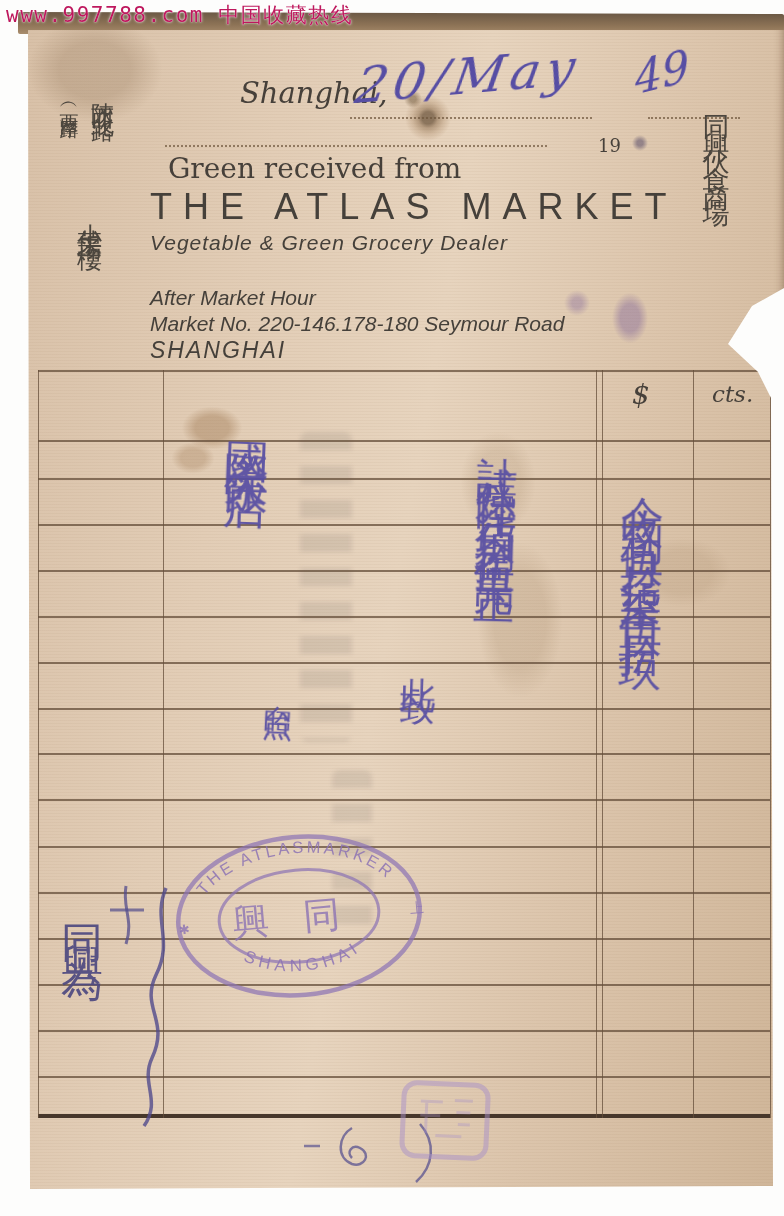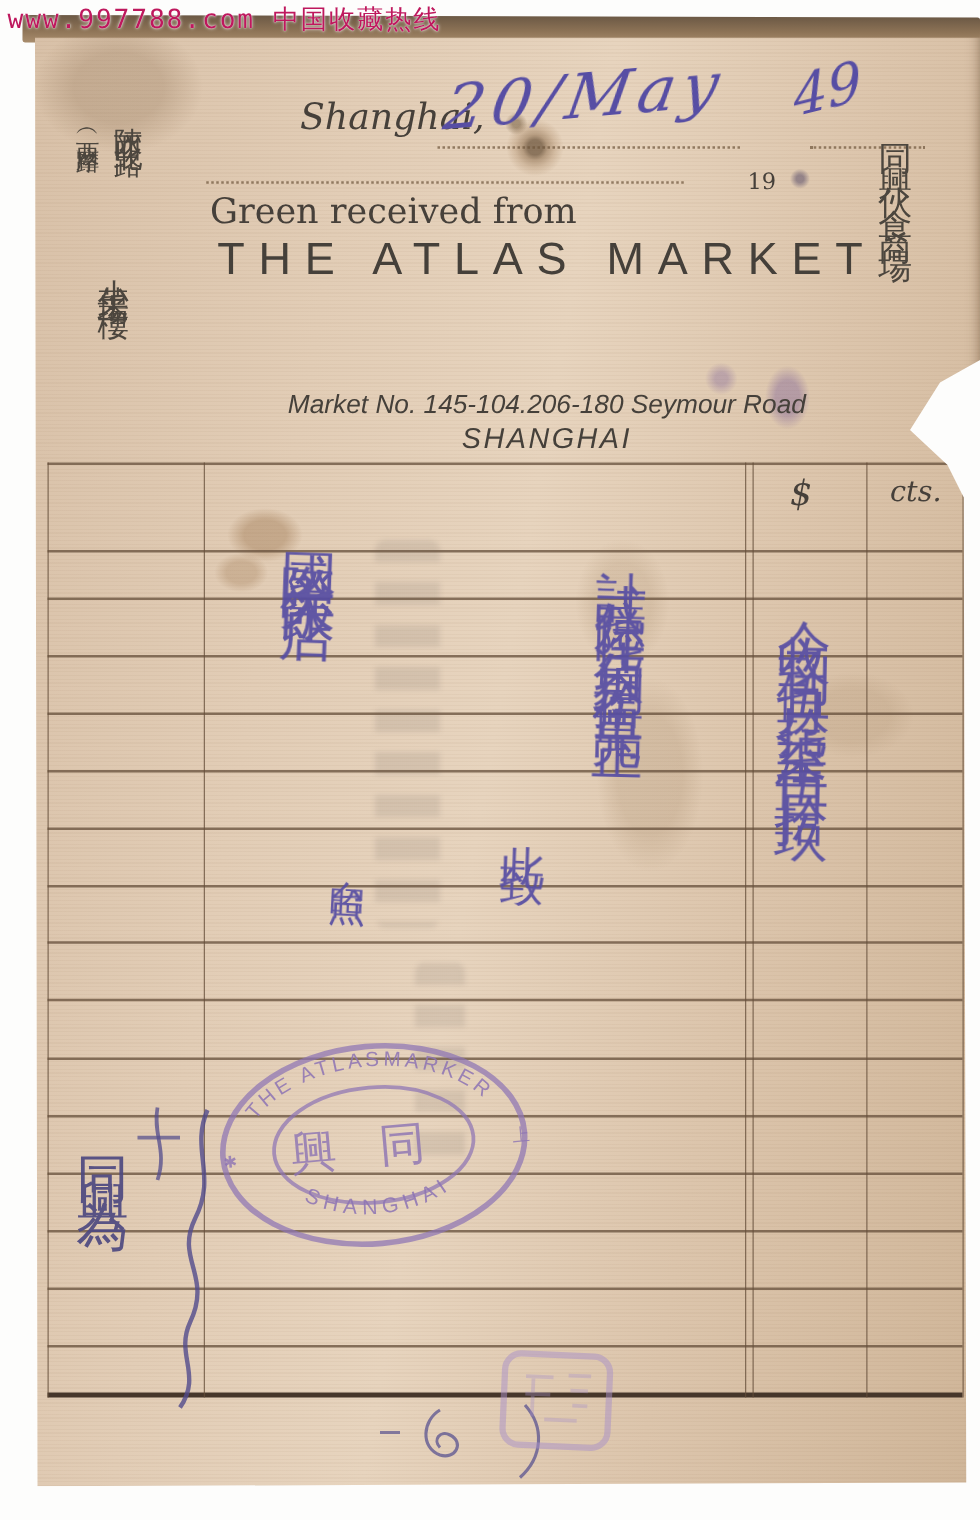--- a/index.html
+++ b/index.html
@@ -34,21 +34,21 @@
     radial-gradient(ellipse 52px 95px at 520px 620px,rgba(140,110,75,.16) 0 50%,transparent 82%),
     radial-gradient(ellipse 46px 62px at 498px 482px,rgba(140,110,75,.14) 0 50%,transparent 82%),
     radial-gradient(ellipse 60px 42px at 682px 572px,rgba(140,110,75,.13) 0 50%,transparent 82%),
     radial-gradient(ellipse 90px 70px at 95px 70px,rgba(120,90,60,.22) 0 40%,transparent 75%);}
   .ghost{background:repeating-linear-gradient(180deg,rgba(110,100,95,.14) 0 18px,transparent 18px 34px);
     filter:blur(2px);border-radius:8px;}
   
   .serif{font-family:"DejaVu Serif",serif;color:#46403a;}
   .ital{font-style:italic;}
   .dotted{height:0;border-bottom:2px dotted rgba(110,85,60,.7);}
-  .center-block{left:150px;top:0;width:575px;height:370px;text-align:center;color:#45403a;}
+  .center-block{left:150px;top:0;width:575px;height:370px;color:#45403a;}
   .cb{position:absolute;left:0;width:100%;}
   
   .vert{writing-mode:vertical-rl;text-orientation:upright;color:#4c463e;
     font-family:"Liberation Sans",sans-serif;}
   
   .hline{left:38px;width:732px;height:1.5px;background:rgba(100,78,58,.75);}
   .vline{top:370px;height:748px;width:1.2px;background:rgba(100,78,58,.75);}
   .thick{left:38px;top:1114px;width:732px;height:3.5px;background:#46362a;}
   
   .hw{writing-mode:vertical-rl;text-orientation:upright;color:#564da3;opacity:.92;
@@ -73,21 +73,23 @@
   <span class="abs hand-latin" style="left:358px;top:48px;font-size:50px;letter-spacing:5px;transform:skewX(-14deg) rotate(-5deg);">20/May</span>
   <span class="abs serif" style="left:598px;top:88px;font-size:18px;margin-top:47px;">19</span>
   <span class="abs hand-latin" style="left:634px;top:46px;font-size:44px;transform:rotate(-14deg) skewX(-10deg);">49</span>
   <div class="abs dotted" style="left:350px;top:117px;width:242px;"></div>
   <div class="abs dotted" style="left:648px;top:117px;width:92px;"></div>
   <div class="abs dotted" style="left:165px;top:145px;width:382px;"></div>
 
   <span class="abs serif" style="left:168px;top:152px;font-size:28px;">Green received from</span>
   <div class="abs center-block">
     <div class="cb" style="top:186px;font-size:36px;letter-spacing:11px;font-weight:500;">THE ATLAS MARKET</div>
-    <div class="cb ital" style="top:312px;font-size:21px;">Market No. 145-104.206-180 Seymour Road</div>
+    <div class="cb ital" style="top:231px;font-size:21px;letter-spacing:1px;">Vegetable &amp; Green Grocery Dealer</div>
+    <div class="cb ital" style="top:286px;font-size:21px;">After Market Hour</div>
+    <div class="cb ital" style="top:312px;font-size:21px;">Market No. 220-146.178-180 Seymour Road</div>
     <div class="cb ital" style="top:337px;font-size:23px;letter-spacing:2px;">SHANGHAI</div>
   </div>
 
   <div class="abs vert" style="left:88px;top:84px;font-size:23px;letter-spacing:6px;">陝西北路</div>
   <div class="abs vert" style="left:56px;top:96px;font-size:19px;letter-spacing:3px;">（西摩路）</div>
   <div class="abs vert" style="left:74px;top:203px;font-size:25px;letter-spacing:6px;">小菜場二樓</div>
   <div class="abs vert" style="left:698px;top:94px;font-size:27px;letter-spacing:17px;">同興伙食商場</div>
 
   <div class="abs hline" style="top:370px;"></div>
   <div class="abs hline" style="top:440px;"></div>

